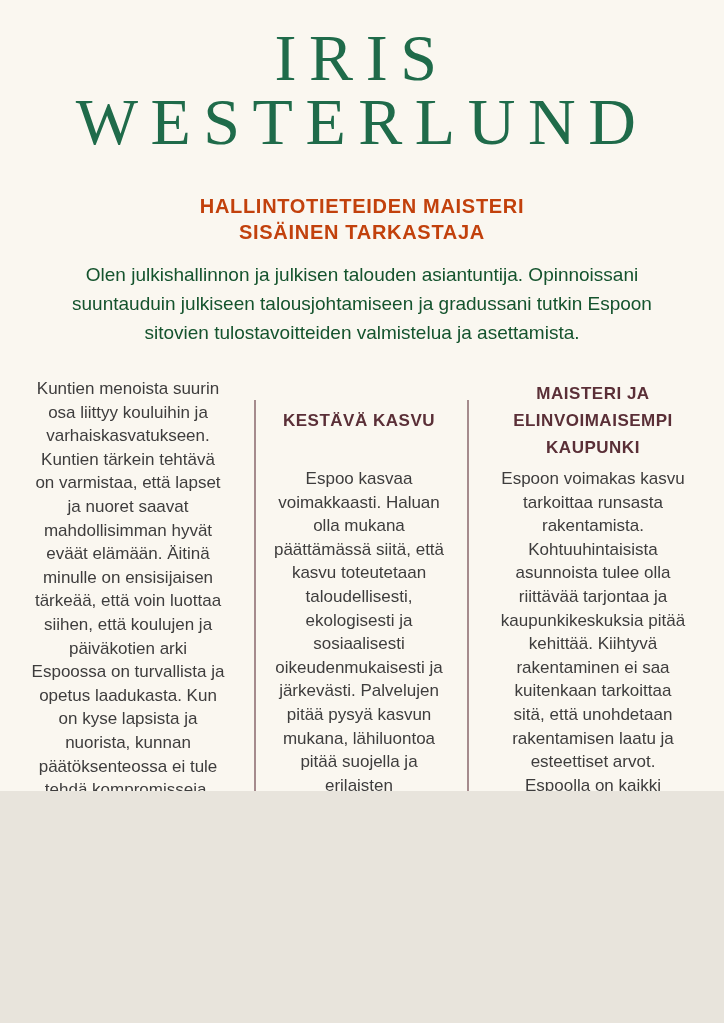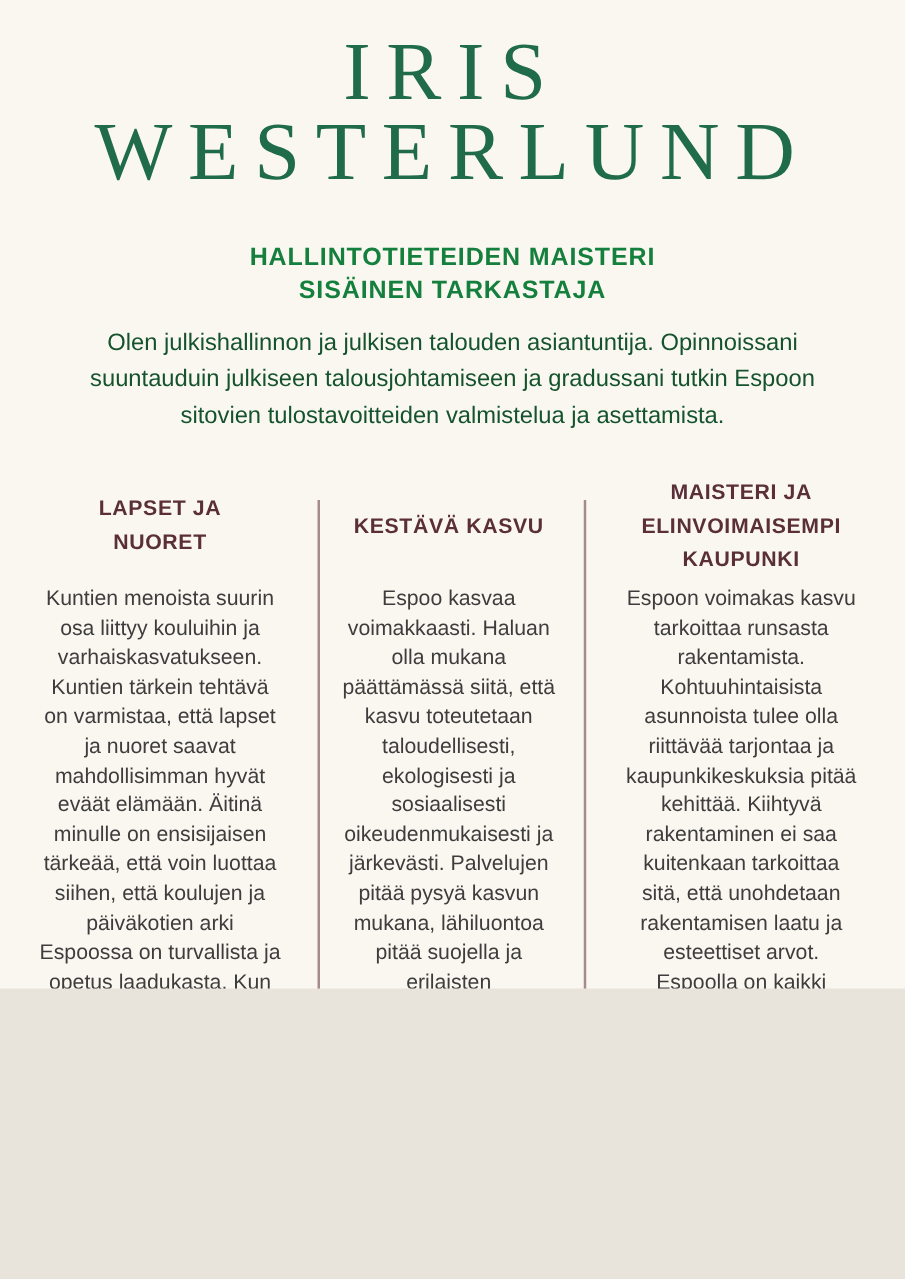--- a/index.html
+++ b/index.html
@@ -33,21 +33,21 @@
   .subtitle {
     position: absolute;
     top: 193px;
     left: 0;
     width: 724px;
     text-align: center;
     font-size: 20px;
     font-weight: 700;
     line-height: 26px;
     letter-spacing: 0.035em;
-    color: #15803d;
+    color: #c2410c;
     white-space: pre-line;
   }
   .intro {
     position: absolute;
     top: 260px;
     left: 22px;
     width: 680px;
     text-align: center;
     font-size: 19px;
     line-height: 29px;
@@ -138,22 +138,20 @@
   <div class="subtitle">HALLINTOTIETEIDEN MAISTERI
 SISÄINEN TARKASTAJA</div>
 
   <div class="intro">Olen julkishallinnon ja julkisen talouden asiantuntija. Opinnoissani
 suuntauduin julkiseen talousjohtamiseen ja gradussani tutkin Espoon
 sitovien tulostavoitteiden valmistelua ja asettamista.</div>
 
   <div class="columns">
 
     <div class="col col-1">
-      <div class="col-title">LAPSET JA
-NUORET</div>
       <div class="col-body">Kuntien menoista suurin
 osa liittyy kouluihin ja
 varhaiskasvatukseen.
 Kuntien tärkein tehtävä
 on varmistaa, että lapset
 ja nuoret saavat
 mahdollisimman hyvät
 eväät elämään. Äitinä
 minulle on ensisijaisen
 tärkeää, että voin luottaa

